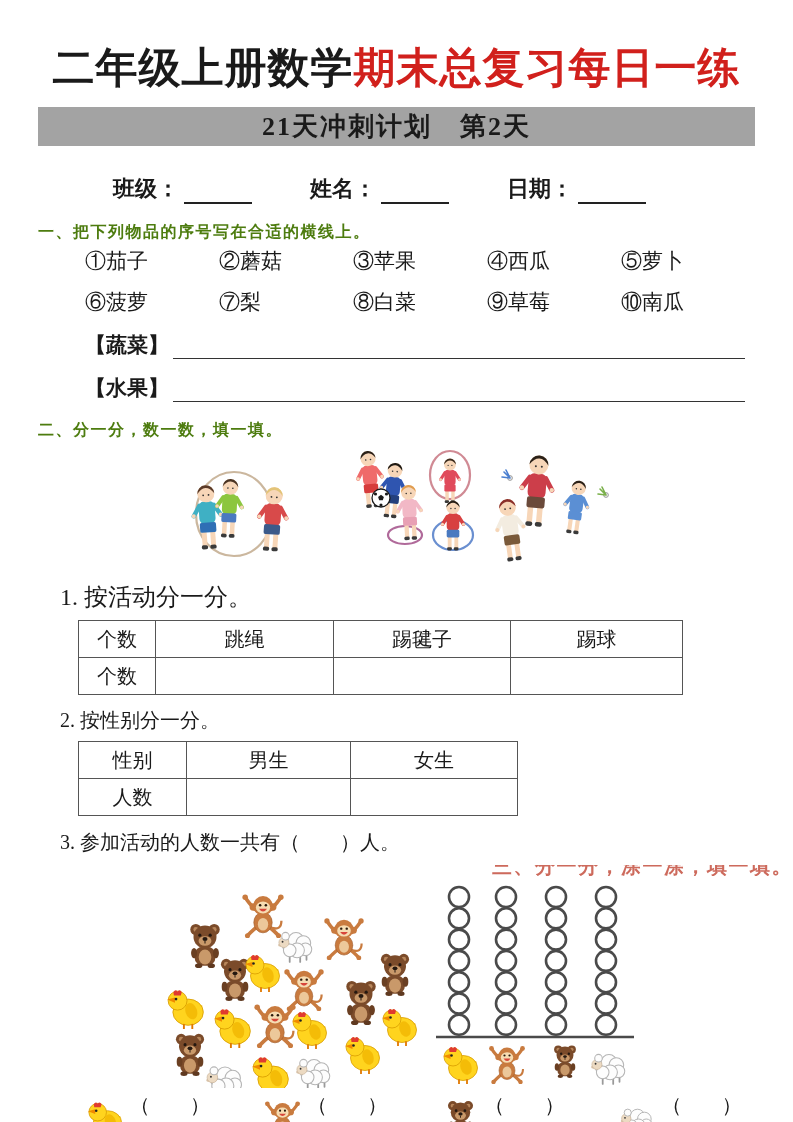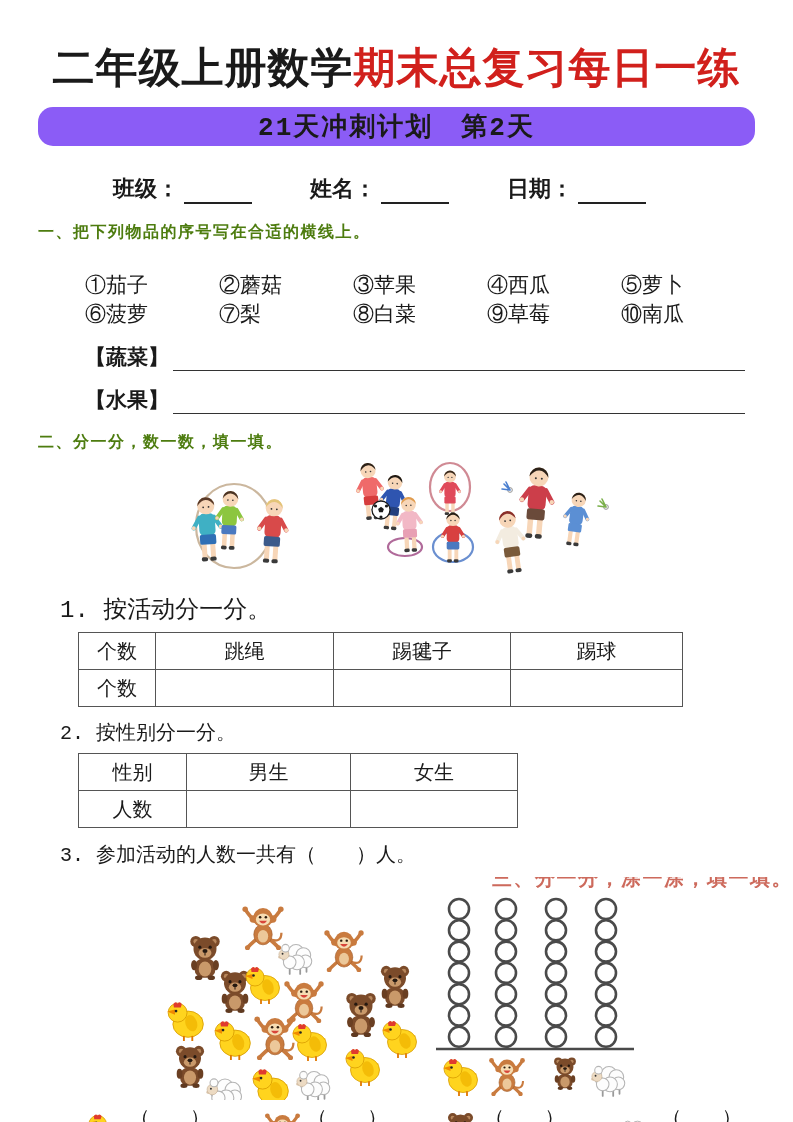--- a/index.html
+++ b/index.html
@@ -1,26 +1,26 @@
 <!DOCTYPE html>
 <html><head>
 <meta charset="utf-8">
 <style>
   html,body{margin:0;padding:0;background:#fff;}
   .page{position:relative;width:793px;height:1122px;background:#ffffff;overflow:hidden;
-        font-family:Liberation Mono, monospace;color:#1a1a1a;}
+        font-family:Liberation Serif, serif;color:#1a1a1a;}
   .title{margin:40px 0 0 0;text-align:center;font-size:42px;font-weight:bold;letter-spacing:1px;white-space:nowrap;}
   .title .t-red{color:#d1201c;}
-  .banner{margin:11px 38px 0 38px;height:39px;background:#8b5cf6;display:flex;align-items:center;justify-content:center;
-          font-size:26px;font-weight:bold;letter-spacing:2px;border-radius:15px;}
+  .banner{margin:11px 38px 0 38px;height:39px;background:#a3a3a3;display:flex;align-items:center;justify-content:center;
+          font-size:26px;font-weight:bold;letter-spacing:2px;}
   .info{display:flex;margin:28px 0 0 113px;font-size:22px;font-weight:bold;align-items:flex-end;}
   .info .pair{display:flex;align-items:flex-end;margin-right:58px;}
   .blank{display:inline-block;width:68px;height:22px;border-bottom:2px solid #222;margin-left:5px;}
   .sec-head{margin:18px 0 0 38px;color:#4d7c0f;font-weight:bold;font-size:16px;letter-spacing:1.5px;}
-  .items{margin:28px 0 0 85px;display:grid;grid-template-columns:repeat(5,134px);row-gap:1px;font-size:21px;}
+  .items{margin:4px 0 0 85px;display:grid;grid-template-columns:repeat(5,134px);row-gap:13px;font-size:21px;}
   .cat-line{display:flex;align-items:flex-end;margin:15px 48px 0 85px;font-size:21px;font-weight:bold;}
   .cat-line .ansline{flex:1;height:26px;border-bottom:1.5px solid #333;margin-left:4px;}
   .illus{position:relative;height:135px;margin-top:2px;}
   .q-label{margin:3px 0 7px 60px;font-size:24px;}
   .q-label2{margin:12px 0 7px 60px;font-size:20px;}
   table.wtab{border-collapse:collapse;margin-left:78px;}
   table.wtab td{border:1.6px solid #555;height:36px;text-align:center;font-size:20px;padding:0;}
   .t1 td:nth-child(1){width:76px;} .t1 td:nth-child(2){width:177px;}
   .t1 td:nth-child(3){width:176px;} .t1 td:nth-child(4){width:171px;margin-left:44px;}
   .t2 td:nth-child(1){width:107px;} .t2 td:nth-child(2){width:163px;} .t2 td:nth-child(3){width:166px;}

